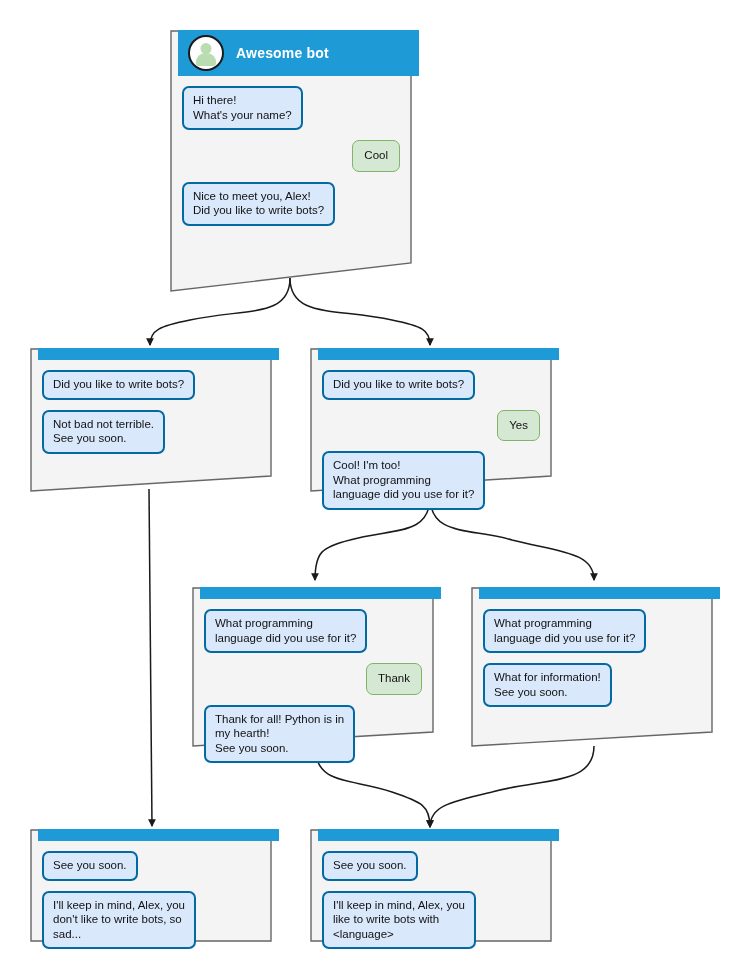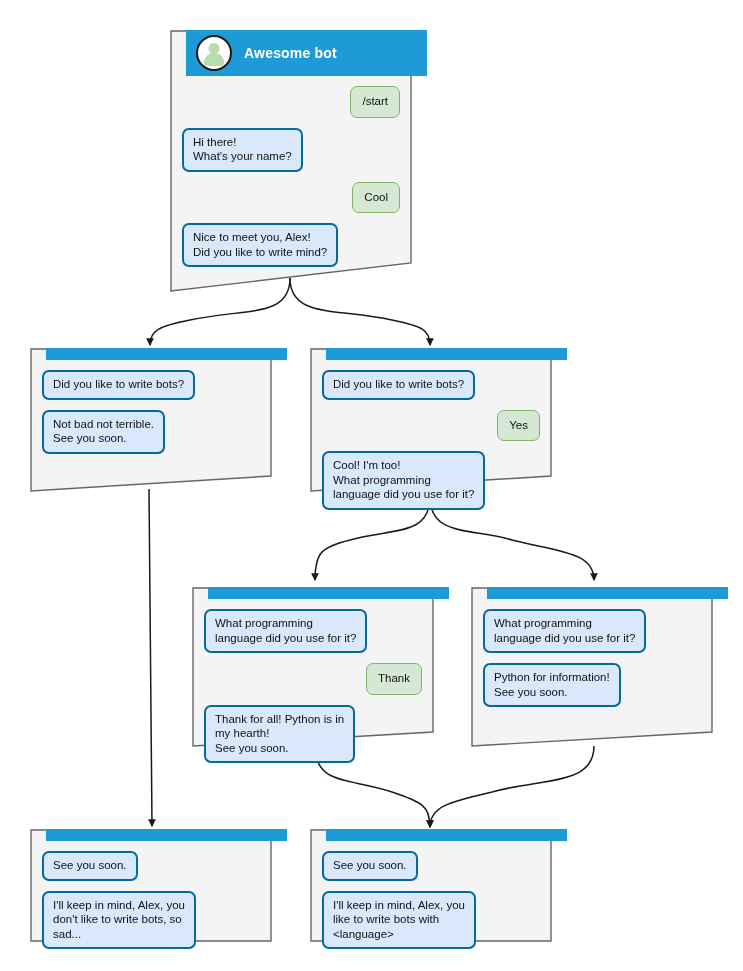--- a/index.html
+++ b/index.html
@@ -21,21 +21,21 @@
     box-sizing:border-box;
   }
   .card .shape{
     position:absolute;
     left:0;top:0;
     width:100%;height:100%;
   }
 
   .hdr{
     position:absolute;
-    left:16px;top:0;
+    left:8px;top:0;
     height:12px;
     width:100%;
     background:#1e9bd7;
   }
   .card.main .hdr{
     height:46px;
     display:flex;
     align-items:center;
     padding-left:10px;
     box-sizing:border-box;
@@ -140,33 +140,30 @@
       <polygon points="1,1 241,1 241,233 1,261" fill="#f4f4f4" stroke="#666666" stroke-width="1.4"></polygon>
     </svg>
     <div class="hdr" style="width:241px;">
       <div class="avatar">
         <div class="head"></div>
         <div class="body"></div>
       </div>
       <span class="title">Awesome bot</span>
     </div>
     <div class="msgs" style="top:46px;">
-      <div class="row right">
-        <div class="bub user">/start</div>
-      </div>
       <div class="row left">
         <div class="bub bot">Hi there!
 What's your name?</div>
       </div>
       <div class="row right">
         <div class="bub user">Cool</div>
       </div>
       <div class="row left">
         <div class="bub bot">Nice to meet you, Alex!
-Did you like to write mind?</div>
+Did you like to write bots?</div>
       </div>
     </div>
   </div>
 
   <div class="card" style="left:30px;top:348px;width:242px;height:144px;">
     <svg class="shape" viewBox="0 0 242 144" preserveAspectRatio="none">
       <polygon points="1,1 241,1 241,128 1,143" fill="#f4f4f4" stroke="#666666" stroke-width="1.4"></polygon>
     </svg>
     <div class="hdr" style="width:241px;"></div>
     <div class="msgs" style="top:12px;">
@@ -225,21 +222,21 @@
     <svg class="shape" viewBox="0 0 242 160" preserveAspectRatio="none">
       <polygon points="1,1 241,1 241,145 1,159" fill="#f4f4f4" stroke="#666666" stroke-width="1.4"></polygon>
     </svg>
     <div class="hdr" style="width:241px;"></div>
     <div class="msgs" style="top:12px;">
       <div class="row left">
         <div class="bub bot">What programming
 language did you use for it?</div>
       </div>
       <div class="row left">
-        <div class="bub bot">Python for information!
+        <div class="bub bot">What for information!
 See you soon.</div>
       </div>
     </div>
   </div>
 
   <div class="card" style="left:30px;top:829px;width:242px;height:113px;">
     <svg class="shape" viewBox="0 0 242 113" preserveAspectRatio="none">
       <polygon points="1,1 241,1 241,112 1,112" fill="#f4f4f4" stroke="#666666" stroke-width="1.4"></polygon>
     </svg>
     <div class="hdr" style="width:241px;"></div>

